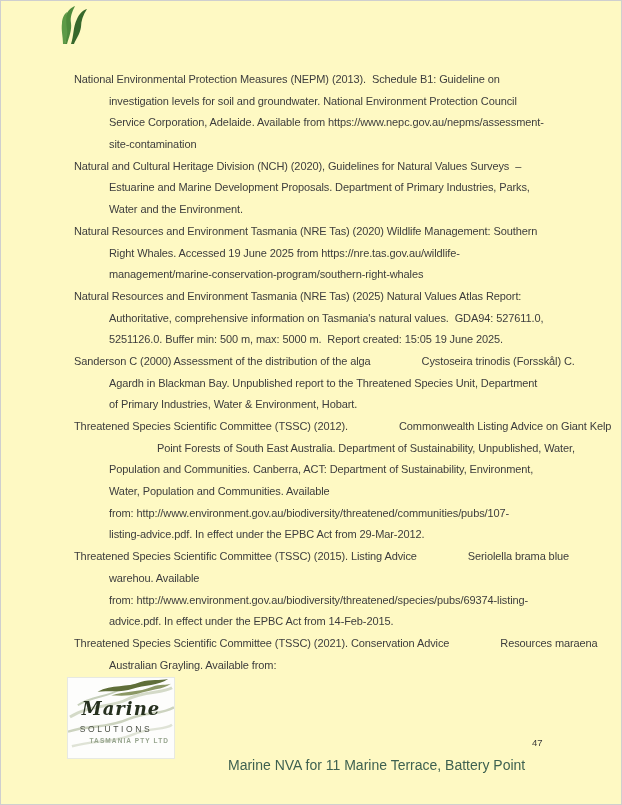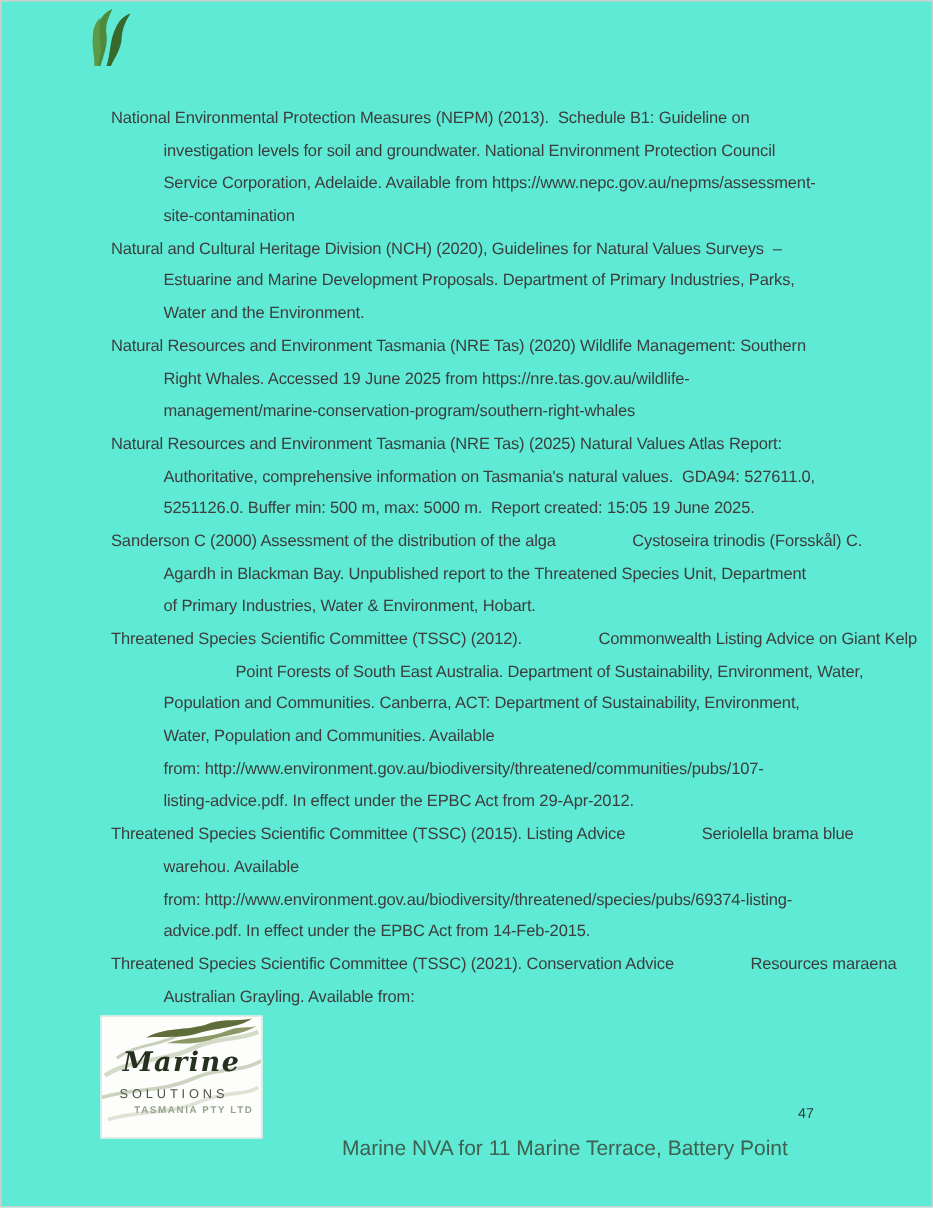--- a/index.html
+++ b/index.html
@@ -1,20 +1,20 @@
 <!DOCTYPE html>
 <html><head>
 <meta charset="utf-8">
 <style>
   html,body{margin:0;padding:0;background:#ffffff;}
   .page{
     position:relative;
     width:620px;height:803px;
     border:1px solid #cfcfcf;
-    background:#5eead4;
+    background:#fef9c3;
     font-family:"Liberation Sans",sans-serif;
     overflow:hidden;
   }
   .kelp-icon{position:absolute;left:58px;top:4px;width:30px;height:40px;}
   .refs{
     position:absolute;left:73px;top:68px;width:492px;
     font-size:11px;line-height:21.7px;letter-spacing:-0.1px;
     color:#3d3d3d;
   }
   .line{white-space:pre;height:21.7px;}
@@ -82,25 +82,25 @@
         <div class="line indent"><span>Authoritative, comprehensive information on Tasmania's natural values.  GDA94: 527611.0,</span></div>
         <div class="line indent"><span>5251126.0. Buffer min: 500 m, max: 5000 m.  Report created: 15:05 19 June 2025.</span></div>
       </div>
       <div>
         <div class="line"><span>Sanderson C (2000) Assessment of the distribution of the alga </span><span class="it">Cystoseira trinodis</span><span> (Forsskål) C.</span></div>
         <div class="line indent"><span>Agardh in Blackman Bay. Unpublished report to the Threatened Species Unit, Department</span></div>
         <div class="line indent"><span>of Primary Industries, Water &amp; Environment, Hobart.</span></div>
       </div>
       <div>
         <div class="line"><span>Threatened Species Scientific Committee (TSSC) (2012). </span><span class="it">Commonwealth Listing Advice on Giant Kelp</span></div>
-        <div class="line indent"><span class="it">Point Forests of South East Australia.</span><span> Department of Sustainability, Environment, Water,</span></div>
+        <div class="line indent"><span class="it">Point Forests of South East Australia.</span><span> Department of Sustainability, Unpublished, Water,</span></div>
         <div class="line indent"><span>Population and Communities. Canberra, ACT: Department of Sustainability, Environment,</span></div>
         <div class="line indent"><span>Water, Population and Communities. Available</span></div>
         <div class="line indent"><span>from: http://www.environment.gov.au/biodiversity/threatened/communities/pubs/107-</span></div>
-        <div class="line indent"><span>listing-advice.pdf. In effect under the EPBC Act from 29-Apr-2012.</span></div>
+        <div class="line indent"><span>listing-advice.pdf. In effect under the EPBC Act from 29-Mar-2012.</span></div>
       </div>
       <div>
         <div class="line"><span>Threatened Species Scientific Committee (TSSC) (2015). Listing Advice </span><span class="it">Seriolella brama</span><span> blue</span></div>
         <div class="line indent"><span>warehou. Available</span></div>
         <div class="line indent"><span>from: http://www.environment.gov.au/biodiversity/threatened/species/pubs/69374-listing-</span></div>
         <div class="line indent"><span>advice.pdf. In effect under the EPBC Act from 14-Feb-2015.</span></div>
       </div>
       <div>
         <div class="line"><span>Threatened Species Scientific Committee (TSSC) (2021). Conservation Advice </span><span class="it">Resources maraena</span></div>
         <div class="line indent"><span>Australian Grayling. Available from:</span></div>

